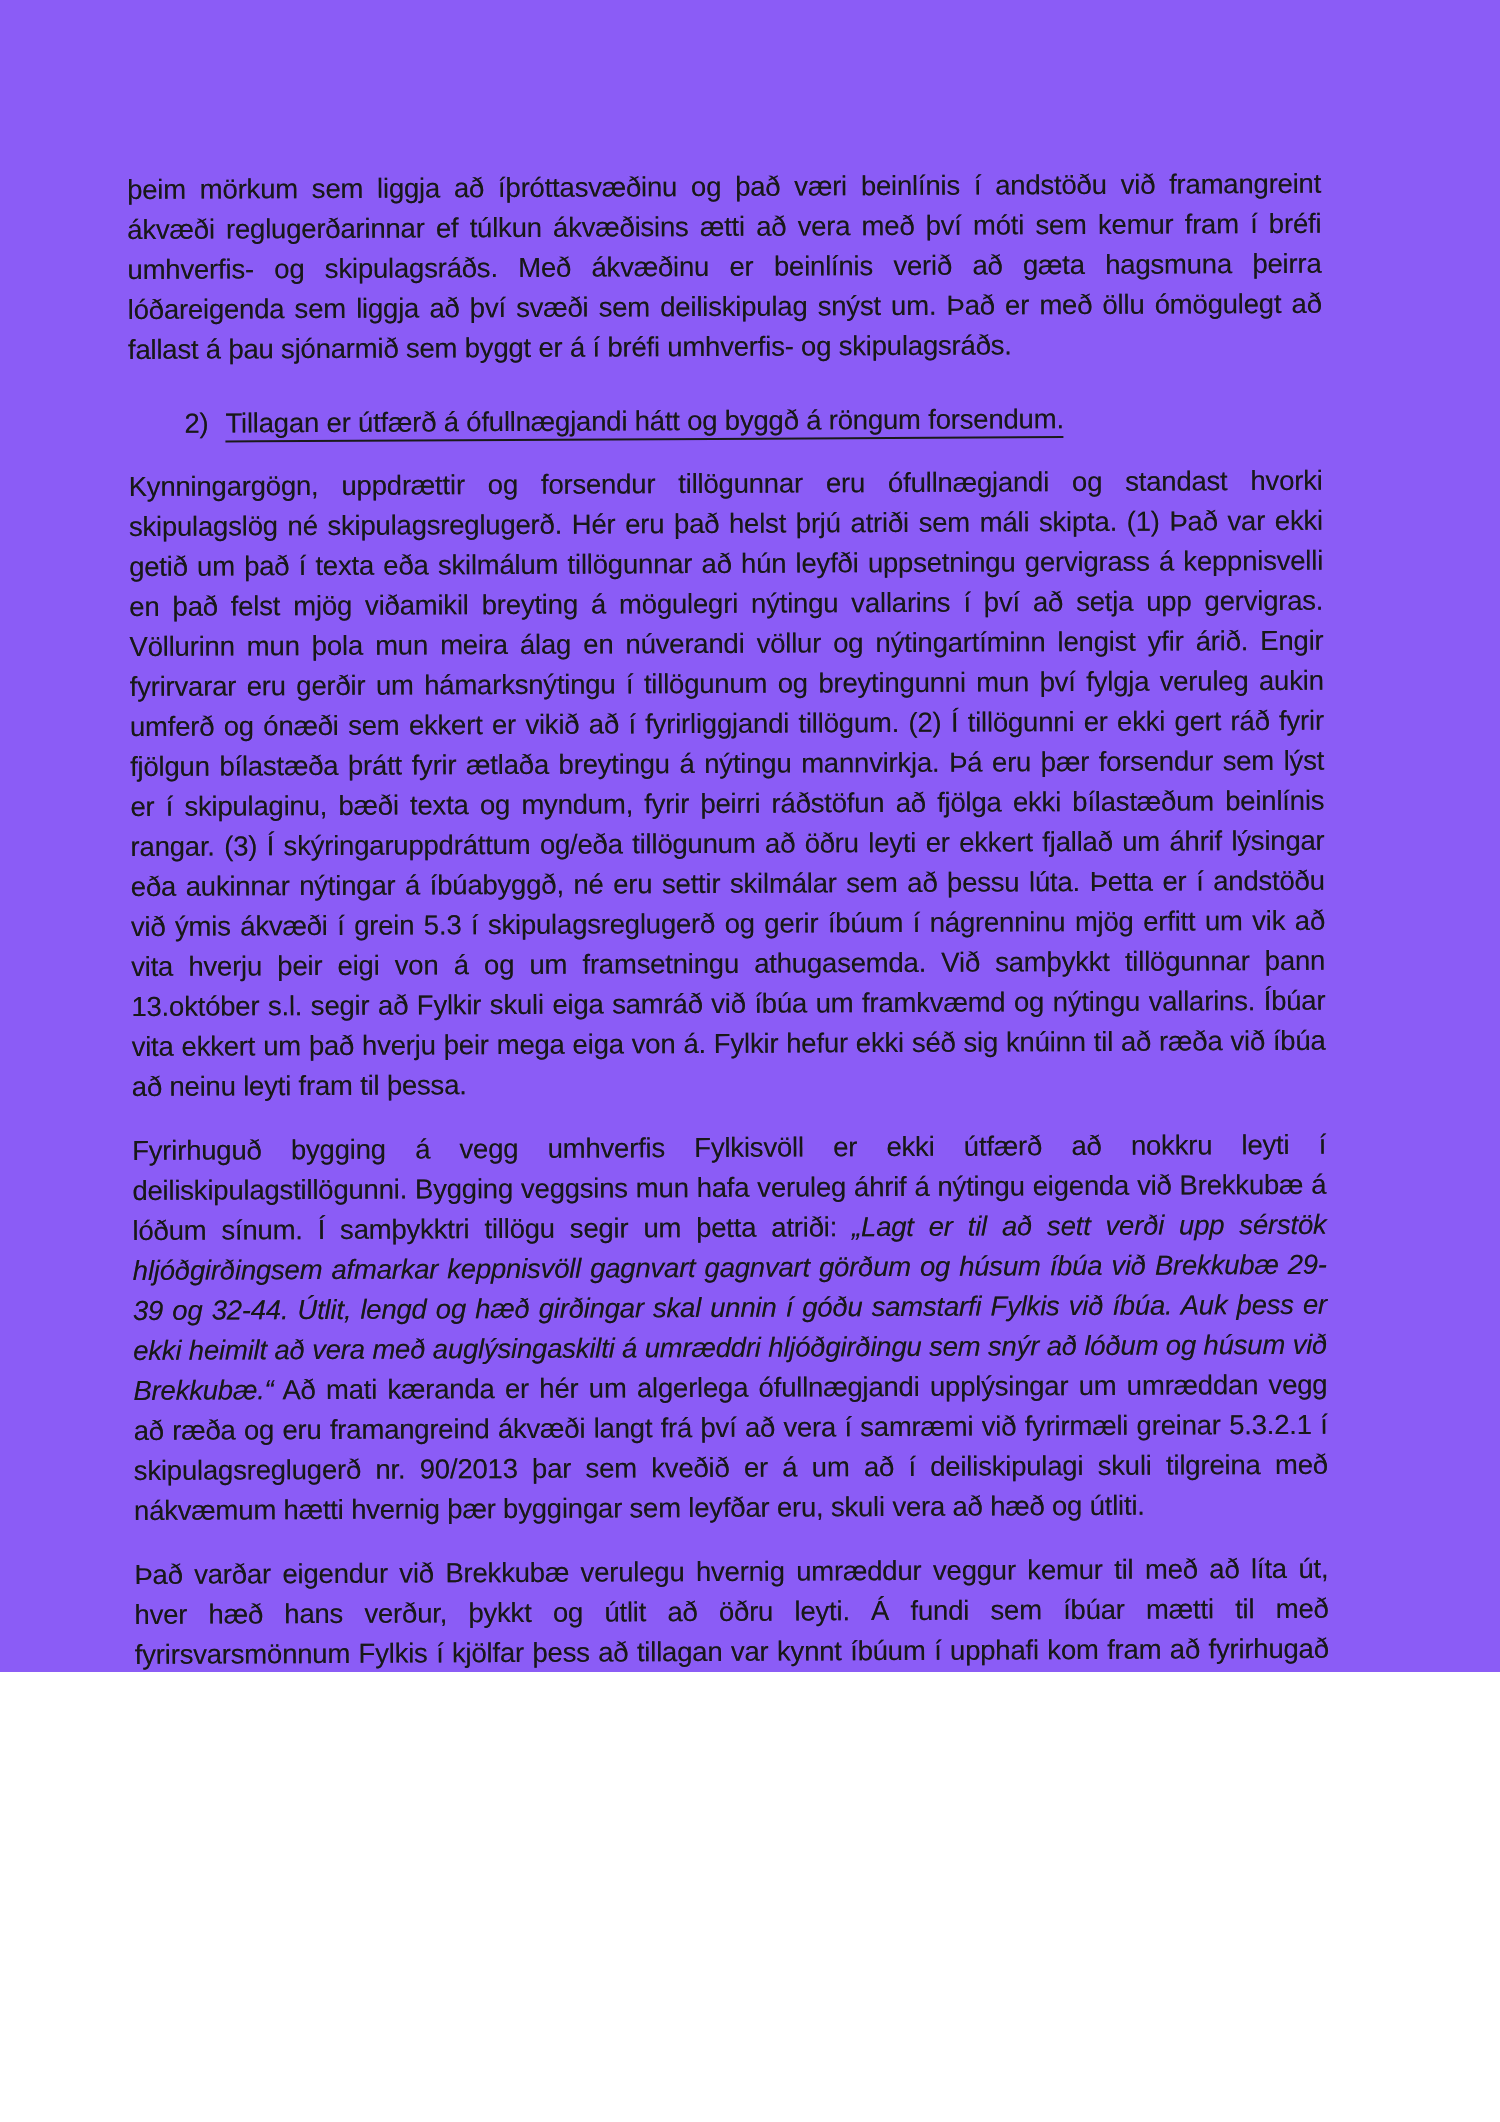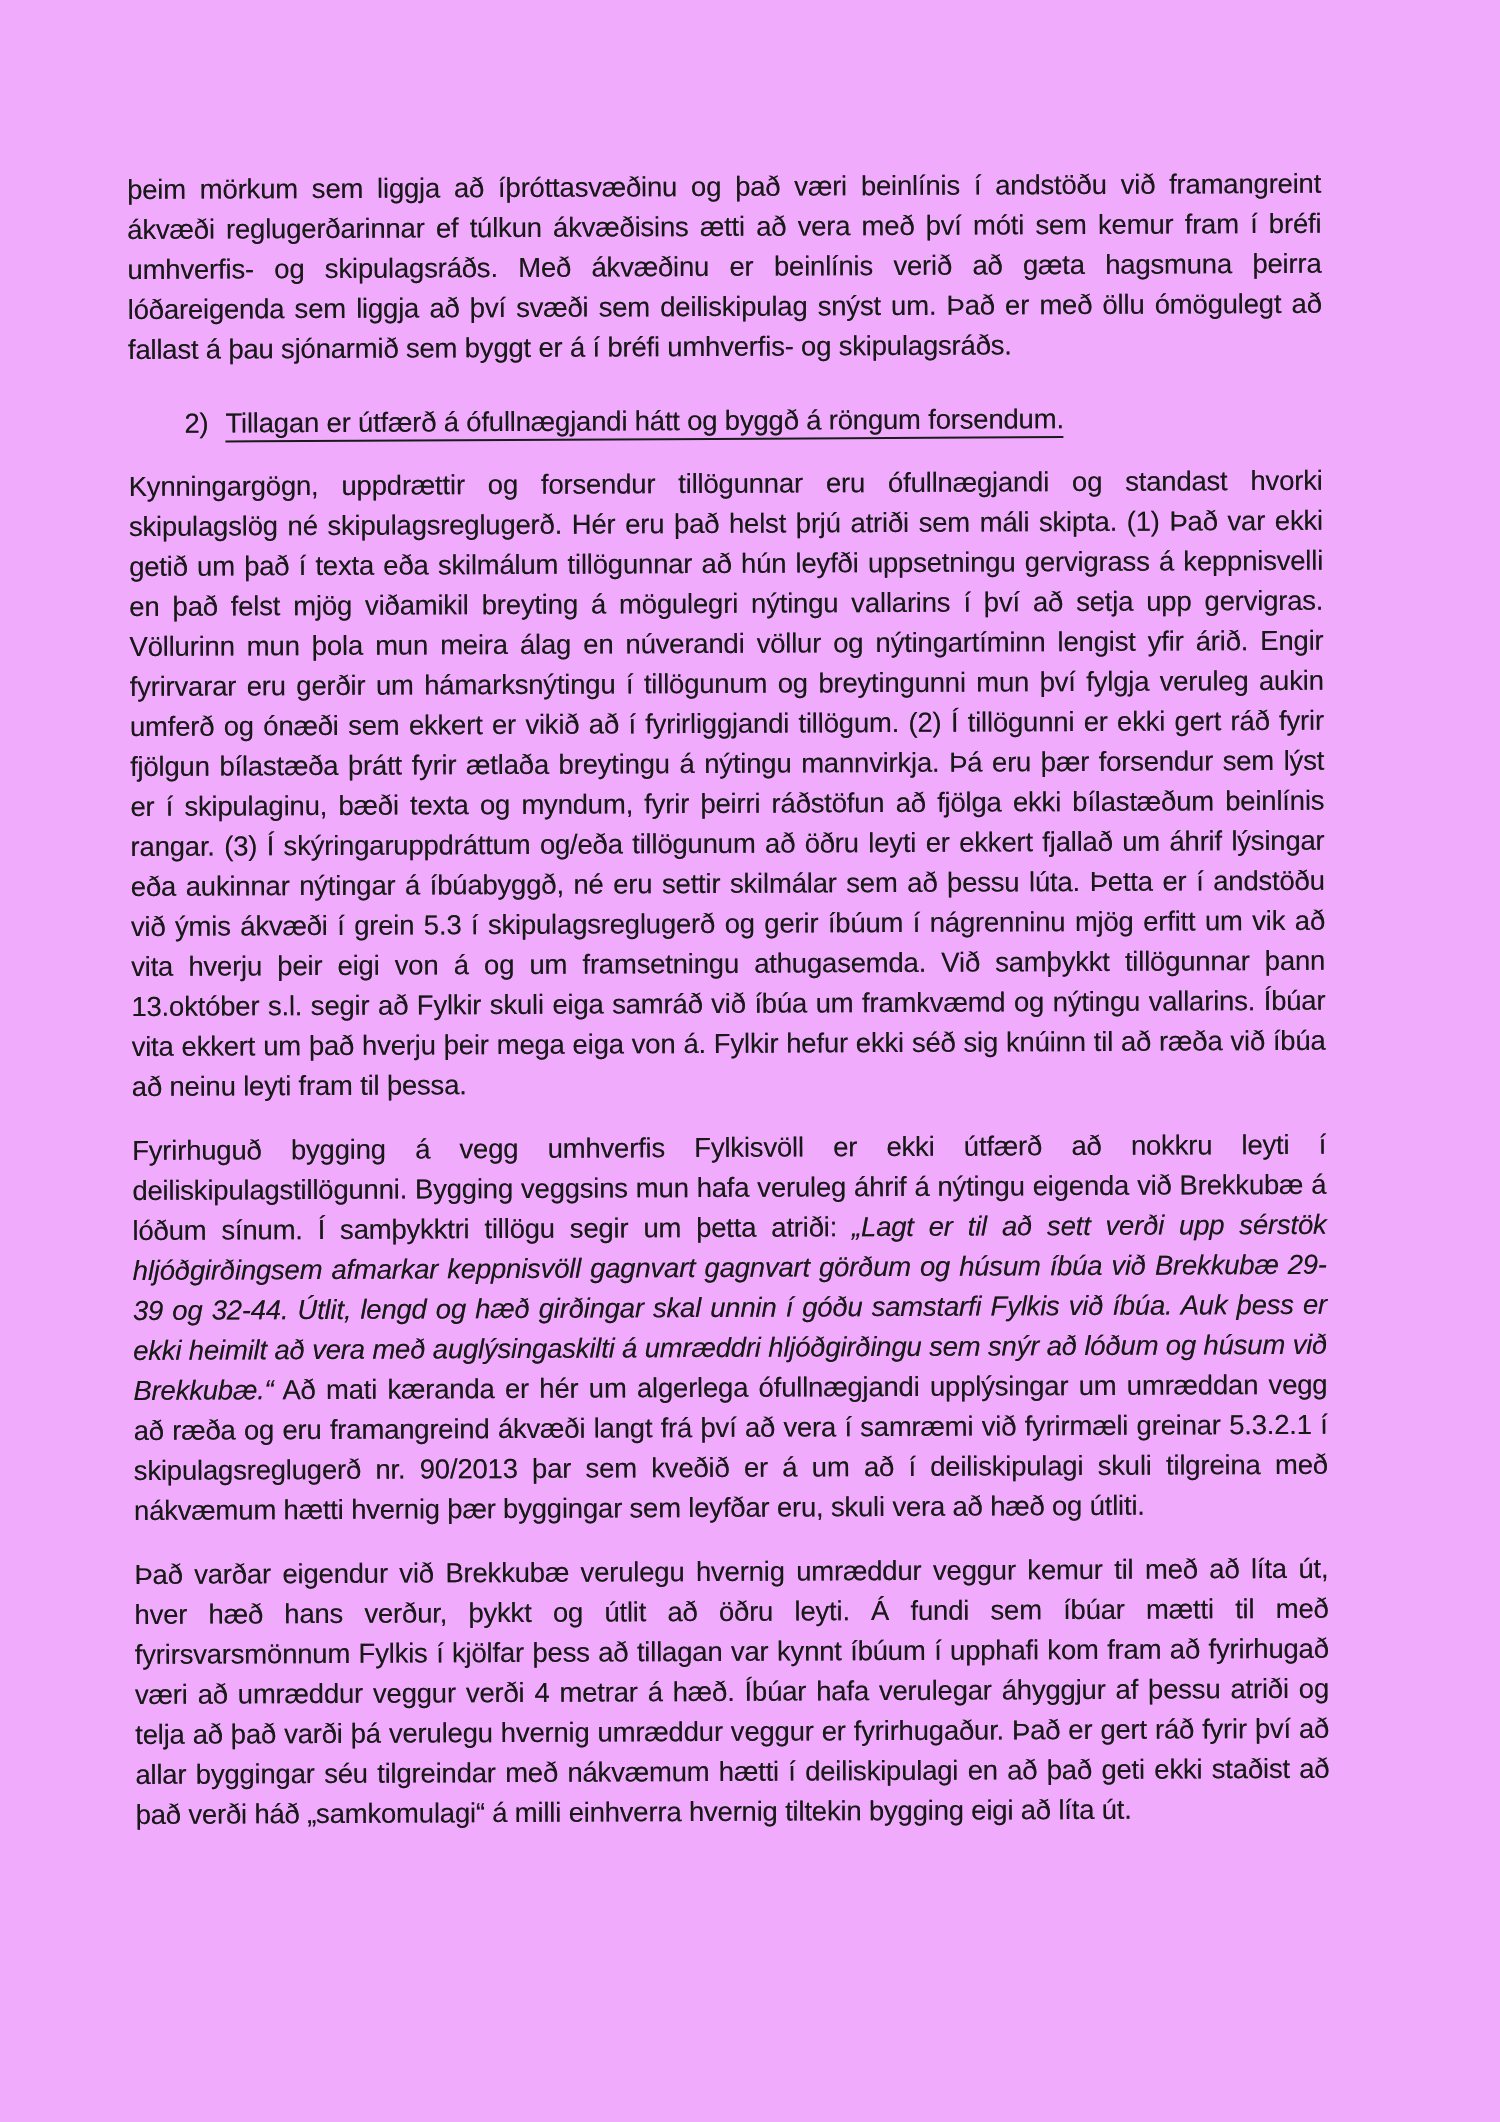--- a/index.html
+++ b/index.html
@@ -3,22 +3,22 @@
 <meta charset="utf-8">
 <style>
   html, body {
     margin: 0;
     padding: 0;
     background: #ffffff;
   }
   .page {
     position: relative;
     width: 1500px;
-    height: 2122px;
-    background: #f0abfc;
+    height: 1672px;
+    background: #8b5cf6;
     overflow: hidden;
     font-family: "Liberation Sans", sans-serif;
   }
   .content {
     position: absolute;
     left: 127px;
     top: 170px;
     width: 1194px;
     transform: rotate(-0.3deg);
     transform-origin: 0 0;

